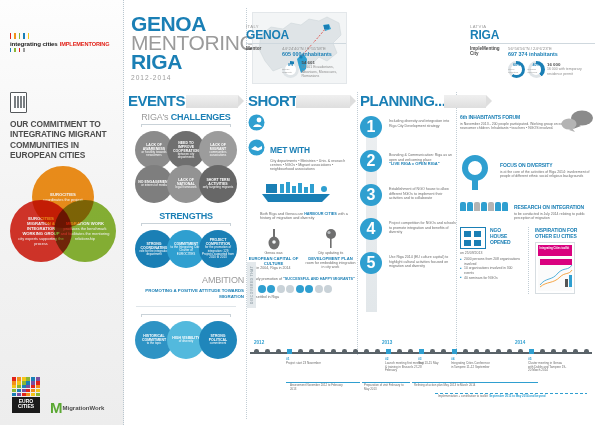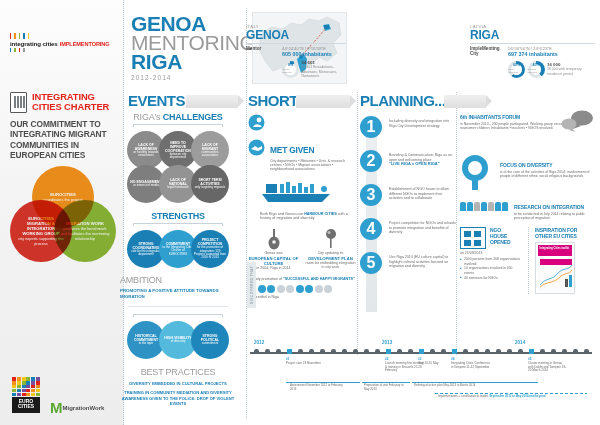--- a/index.html
+++ b/index.html
@@ -121,21 +121,21 @@
     background:linear-gradient(180deg,#f0f0f0,#dedede);
   }
   .arrow::after{
     content:""; position:absolute; right:-6px; top:0; width:0; height:0;
     border-top:6.5px solid transparent; border-bottom:6.5px solid transparent;
     border-left:6px solid #dedede;
   }
 
   
   .col { position:absolute; top:112px; }
-  .col-needs { left:120px; width:116px; }
+  .col-needs { left:128px; width:116px; }
   .col-visit { left:248px; width:108px; }
   .col-plan  { left:360px; width:96px; }
   .col-impl  { left:460px; width:136px; }
 
   .sec-head { text-align:center; font-size:9px; color:#9b9b9b; letter-spacing:-.2px; }
   .sec-head b { color:#1a7fb5; }
   .sec-head.blue { color:#1a7fb5; font-weight:bold; }
   .brackets { width:78%; margin:2px auto 4px; border-top:1px solid #c9d2d8; border-left:1px solid #c9d2d8; border-right:1px solid #c9d2d8; height:3px; }
 
   .bubbles { display:flex; justify-content:center; }
@@ -144,21 +144,21 @@
     display:flex; flex-direction:column; align-items:center; justify-content:center;
     text-align:center; padding:0 3px; margin:0 -3px;
   }
   .bub .h { font-size:3.5px; font-weight:bold; line-height:4px; }
   .bub .p { font-size:3px; line-height:3.4px; font-weight:normal; }
   .g1{background:#8b8b8b;} .g2{background:#6f6f6f;} .g3{background:#9c9c9c;}
   .g4{background:#7e7e7e;} .g5{background:#939393;} .g6{background:#676767;}
   .b1{background:#1a7fb5;} .b2{background:#2f9fd0;} .b3{background:#1a7fb5;}
   .b4{background:#2e93c4;} .b5{background:#53b9dd;} .b6{background:#1f86bb;}
 
-  .ambition { text-align:left; margin-top:7px; }
+  .ambition { text-align:right; margin-top:7px; }
   .ambition .t { font-size:9px; color:#9b9b9b; letter-spacing:-.2px; }
   .ambition .s { font-size:4.4px; font-weight:bold; color:#1a7fb5; line-height:5.6px; margin-top:3px; }
   .divider { border-top:1px solid #dfe5e9; margin:7px 8px; }
 
   .best { text-align:center; margin-top:8px; }
   .best .t { font-size:9px; color:#9b9b9b; letter-spacing:-.2px; }
   .best .l { font-size:4.1px; font-weight:bold; color:#1a7fb5; line-height:5.2px; margin-top:4px; }
 
   
   .vitem { display:flex; gap:5px; margin-bottom:8px; align-items:flex-start; }
@@ -270,24 +270,20 @@
       </div>
     </div>
 
     <div class="charter">
       <div class="charter-head">
         <span class="charter-icon">
           <i style="left:3px"></i>
             <i style="left:6px"></i>
             <i style="left:9px"></i>
             <i style="left:12px"></i>
-        </span>
-        <span class="charter-title">
-          <span>INTEGRATING</span><br>
-          <span>CITIES CHARTER</span>
         </span>
       </div>
       <div class="charter-body">OUR COMMITMENT TO INTEGRATING MIGRANT COMMUNITIES IN EUROPEAN CITIES</div>
     </div>
 
     <div class="venn">
       <div class="c c1">
         <span>
           <span class="lab">EUROCITIES</span>
           <span class="txt">coordinates the project</span>
@@ -506,46 +502,41 @@
       <div class="bub b5">
         <span class="h">HIGH VISIBILITY</span>
         <span class="p">of diversity</span>
       </div>
       <div class="bub b6">
         <span class="h">STRONG POLITICAL</span>
         <span class="p">commitment</span>
       </div>
     </div>
 
-    <div class="best">
-      <div class="t">BEST PRACTICES</div>
-      <div class="l">DIVERSITY EMBEDDED IN CULTURAL PROJECTS</div>
-      <div class="l">TRAINING IN COMMUNITY MEDIATION AND DIVERSITY AWARENESS GIVEN TO THE POLICE: DROP OF VIOLENT EVENTS</div>
-    </div>
   </div>
 
   <div class="col col-visit" style="top:114px;">
     <div class="vitem">
       <span class="vicon">
         <svg width="17" height="17">
             <circle cx="8.5" cy="8.5" r="8" fill="#2f9fd0"></circle>
             <circle cx="11" cy="6" r="2.4" fill="#fff"></circle>
             <path d="M5,13 a5,5 0 0 1 9,0 z" fill="#fff"></path>
           </svg>
       </span>
     </div>
     <div class="vitem">
       <span class="vicon">
         <svg width="17" height="17">
             <circle cx="8.5" cy="8.5" r="8" fill="#2f9fd0"></circle>
             <path d="M3,10 L7,7 L10,9 L14,7 L14,10 L10,12 L6,11 Z" fill="#fff"></path>
           </svg>
       </span>
       <span>
-        <span class="vtitle">MET GIVEN</span>
+        <span class="vtitle">MET WITH</span>
         <span class="vtext" style="display:block">City departments • Ministries • Univ. &amp; research centres • NGOs • Migrant associations • neighbourhood associations</span>
       </span>
     </div>
 
     <div class="vtag">DISCOVERED THAT</div>
 
     <div class="harbour" style="margin-left:12px;">
       <span>
         <svg width="78" height="26" viewBox="0 0 78 26">
           <rect x="20" y="4" width="4" height="9" fill="#2f9fd0"></rect>

